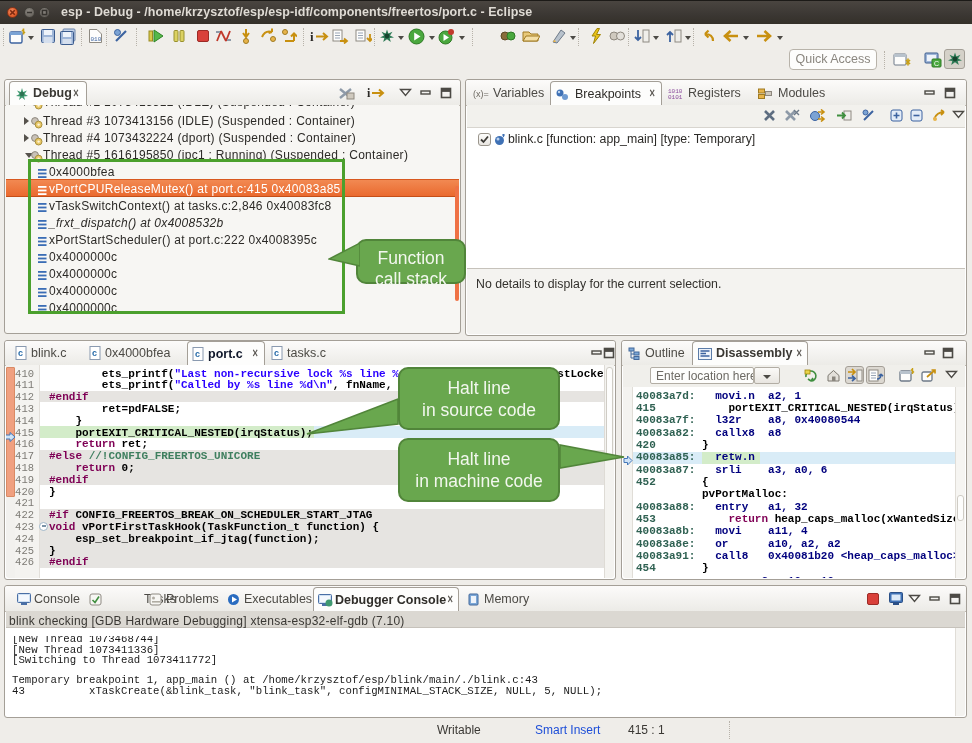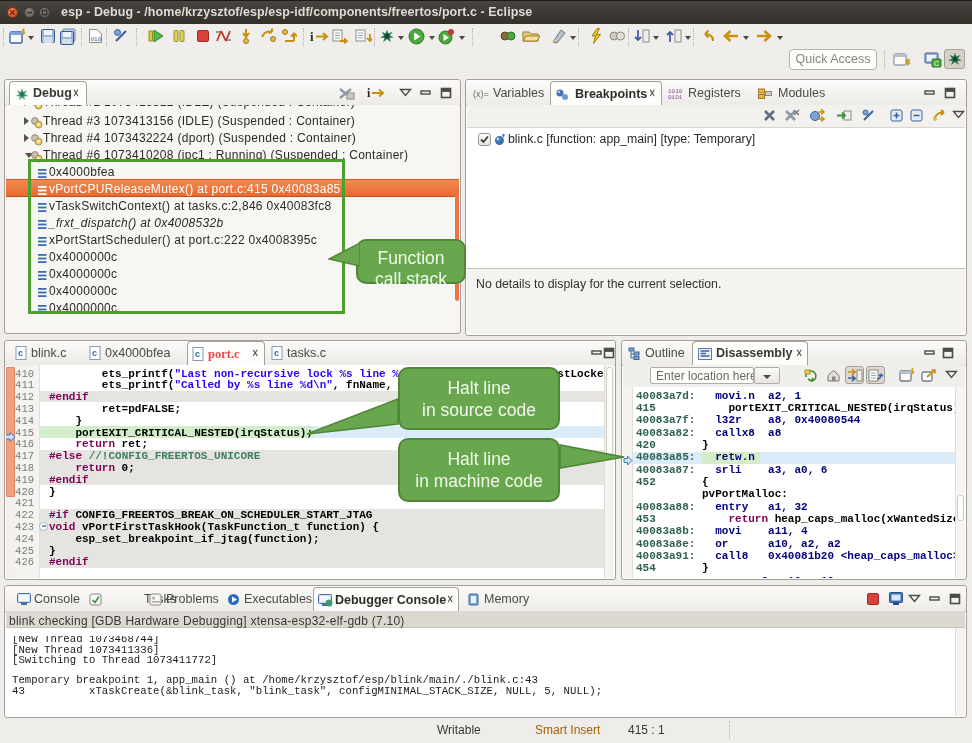--- a/index.html
+++ b/index.html
@@ -294,21 +294,21 @@
         </div>
         <div class="trow" style="top: 42px;">
           <div class="arrow-e" style="left:18px;"></div>
           <div style="position:absolute;left:23px;top:1px;">
             <svg style="position:absolute;top:2px;" width="13" height="13" viewBox="0 0 13 13">
               <circle cx="5" cy="5" r="3.4" fill="#c9c2b8" stroke="#8e887e"></circle>
               <circle cx="8.6" cy="8.6" r="3.4" fill="#e9c96a" stroke="#a98f3a"></circle>
               <circle cx="8.6" cy="8.6" r="1.2" fill="#fdf4d8"></circle>
             </svg>
           </div>
-          <div class="txt" style="left:36px;">Thread #6 1073410208 (ipc1 : Running) (Suspended : Container)</div>
+          <div class="txt" style="left:36px;">Thread #5 1616195850 (ipc1 : Running) (Suspended : Container)</div>
         </div>
         <div class="trow" style="top: 59px;">
           <div style="position:absolute;left:30px;top:1px;">
             <svg style="position:absolute;top:3px;" width="12" height="12">
               <rect x="1" y="1" width="8.5" height="1.8" fill="#3b6db5"></rect>
               <rect x="1" y="4.6" width="8.5" height="1.8" fill="#3b6db5"></rect>
               <rect x="1" y="8.2" width="8.5" height="1.8" fill="#3b6db5"></rect>
             </svg>
           </div>
           <div class="txt" style="left:42px;">0x4000bfea</div>
@@ -408,21 +408,21 @@
             <text x="0" y="9" font-size="9" fill="#6e6a62" font-family="Liberation Sans">(x)=</text>
           </svg>
           <div class="itablabel" style="left:24px;">Variables</div>
         </div>
         <div class="tab" style="left: 84px; width: 112px;">
           <svg style="position:absolute;left:5px;top:7px;" width="13" height="11">
             <circle cx="4" cy="4" r="3.5" fill="#3f71b5"></circle>
             <circle cx="3" cy="3" r="1.2" fill="#bcd2ee"></circle>
             <circle cx="9" cy="8" r="3" fill="#6f9bd1"></circle>
           </svg>
-          <div class="itablabel" style="left:24px;color:#2f2d29;font-weight:bold;">Breakpoints</div>
+          <div class="itablabel" style="left:24px;color:#2f2d29;font-weight:normal;">Breakpoints</div>
           <div class="tclose" style="right:6px;">☓</div>
         </div>
         <div style="position:absolute;left:198px;top:1px;width:86px;height:24px;">
           <svg style="position:absolute;left:4px;top:6px;" width="16" height="12">
             <text x="0" y="6" font-size="6" fill="#8a4a9c" font-family="Liberation Mono">1010</text>
             <text x="0" y="12" font-size="6" fill="#8a4a9c" font-family="Liberation Mono">0101</text>
           </svg>
           <div class="itablabel" style="left:24px;">Registers</div>
         </div>
         <div style="position:absolute;left:288px;top:1px;width:80px;height:24px;">
@@ -564,21 +564,21 @@
           <rect x="1" y="0.5" width="10" height="13" fill="#fff" stroke="#8a9ab0"></rect>
           <text x="3" y="10" font-size="9" font-weight="bold" fill="#2a6daa" font-family="Liberation Sans">c</text>
         </svg>
         <div class="itablabel" style="left:20px;">0x4000bfea</div>
       </div>
       <div class="tab" style="left: 182px; width: 78px; top: 0px; height: 24px;">
         <svg style="position:absolute;left:4px;top:5px;" width="13" height="14" viewBox="0 0 13 14">
           <rect x="1" y="0.5" width="10" height="13" fill="#fff" stroke="#8a9ab0"></rect>
           <text x="3" y="10" font-size="9" font-weight="bold" fill="#2a6daa" font-family="Liberation Sans">c</text>
         </svg>
-        <div class="itablabel" style="left:20px;color:#ef4444;font-weight:bold;font-family:Liberation Serif, serif;">port.c</div>
+        <div class="itablabel" style="left:20px;color:#0f172a;font-weight:bold;">port.c</div>
         <div class="tclose" style="right:6px;">☓</div>
       </div>
       <div style="position:absolute;left:262px;top:0;width:66px;height:24px;">
         <svg style="position:absolute;left:4px;top:5px;" width="13" height="14" viewBox="0 0 13 14">
           <rect x="1" y="0.5" width="10" height="13" fill="#fff" stroke="#8a9ab0"></rect>
           <text x="3" y="10" font-size="9" font-weight="bold" fill="#2a6daa" font-family="Liberation Sans">c</text>
         </svg>
         <div class="itablabel" style="left:20px;">tasks.c</div>
       </div>
       <div>
@@ -769,21 +769,21 @@
         <div class="conline" style="left: 6px; top: 26px;">[Switching to Thread 1073411772]</div>
         <div class="conline" style="left: 6px; top: 46px;">Temporary breakpoint 1, app_main () at /home/krzysztof/esp/blink/main/./blink.c:43</div>
         <div class="conline" style="left: 6px; top: 57px;">43          xTaskCreate(&amp;blink_task, "blink_task", configMINIMAL_STACK_SIZE, NULL, 5, NULL);</div>
         <div style="position:absolute;left:0;top:0;width:100%;height:8px;background:#fff;"></div>
         <div style="position:absolute;right:0px;top:0;width:9px;bottom:0;background:#f4f3f0;border-left:1px solid #e0ddd7;"></div>
       </div>
 </div>
 
 <div id="statusbar" style="position:absolute;left:0;top:718px;width:972px;height:25px;background:#efede9;">
   <div style="position:absolute;left:437px;top:5px;font-size:12px;color:#3a3834;">Writable</div>
-  <div style="position:absolute;left:535px;top:5px;font-size:12px;color:#a16207;">Smart Insert</div>
+  <div style="position:absolute;left:535px;top:5px;font-size:12px;color:#1d4ed8;">Smart Insert</div>
   <div style="position:absolute;left:628px;top:5px;font-size:12px;color:#3a3834;">415 : 1</div>
   <div class="tsep" style="left:729px;top:3px;"></div>
 </div>
 
 <div id="greenrect" style="position:absolute;left:28px;top:159px;width:317px;height:155px;border:3px solid #4ba02d;box-sizing:border-box;z-index:30;"></div>
 
 <div class="callout" style="left:356px;top:239px;width:110px;height:45px;z-index:31;font-size:17.5px;">
   <div style="margin-top:7px;line-height:21px;">Function<br>call stack</div>
 </div>
 <svg class="abs" style="left:328px;top:240px;z-index:32;" width="32" height="30">

